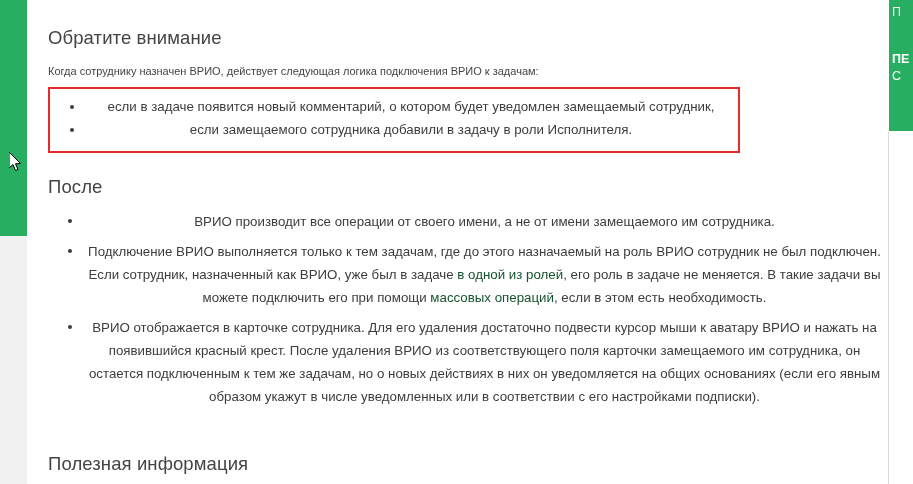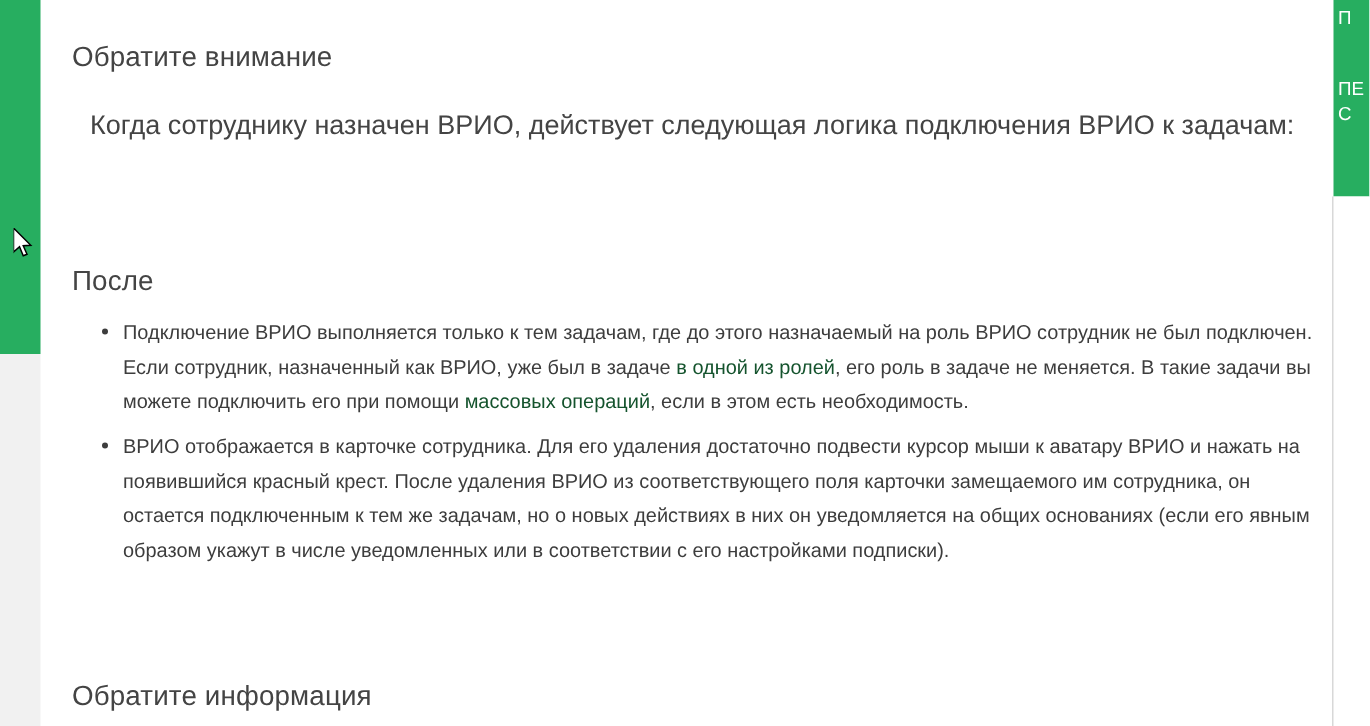--- a/index.html
+++ b/index.html
@@ -59,55 +59,56 @@
     color: #ffffff;
     font-size: 12.5px;
     line-height: 17px;
     padding-top: 4px;
     box-sizing: border-box;
     overflow: hidden;
     white-space: nowrap;
   }
   .right-text .rt-line { padding-left: 3px; }
   .rt-gap { height: 30px; }
-  .rt-bold { font-weight: normal; }
+  .rt-bold { font-weight: bold; }
 
   
   .right-divider {
     position: absolute;
     right: 24px;
     top: 131px;
     width: 1px;
     height: 353px;
     background: #d8d8d8;
   }
 
   
   .content {
     position: absolute;
     left: 48px;
     top: 0;
     width: 840px;
     height: 484px;
+    text-align: center;
   }
 
   h2.section-title {
     font-size: 18.5px;
     font-weight: normal;
     color: #444444;
     margin: 0;
     padding: 0;
     letter-spacing: 0.1px;
   }
 
   .lead {
-    font-size: 18px;
+    font-size: 11px;
     color: #444444;
     line-height: 20px;
-    margin: 12px;
+    margin: 0;
   }
 
   
   .redbox {
     border: 2px solid #e8292b;
     box-sizing: border-box;
     padding: 7px 0 9px 0;
     width: 692px;
   }
 
@@ -169,31 +170,40 @@
   <div class="rt-line rt-bold">ПЕ</div>
   <div class="rt-line">С</div>
 </div>
 
 <div class="content">
 
   <h2 class="section-title" style="position:absolute; left:0; top:27px;">Обратите внимание</h2>
 
   <p class="lead" style="position:absolute; left:0; top:61px;">Когда сотруднику назначен ВРИО, действует следующая логика подключения ВРИО к задачам:</p>
 
+  <div class="redbox" style="position:absolute; left:0; top:87px;">
+    <ul class="bullets">
+      <li>если в задаче появится новый комментарий, о котором будет уведомлен замещаемый сотрудник,</li>
+      <li>если замещаемого сотрудника добавили в задачу в роли Исполнителя.</li>
+    </ul>
+  </div>
 
   <h2 class="section-title" style="position:absolute; left:0; top:176px;">После</h2>
 
   <ul class="bullets wide" style="position:absolute; left:0; top:210px; width:805px;">
+    <li>
+      <span>ВРИО производит все операции от своего имени, а не от имени замещаемого им сотрудника.</span>
+    </li>
     <li>
       <span>Подключение ВРИО выполняется только к тем задачам, где до этого назначаемый на роль ВРИО сотрудник не был подключен. Если сотрудник, назначенный как ВРИО, уже был в задаче </span><a class="inline-link" href="#">в одной из ролей</a><span>, его роль в задаче не меняется. В такие задачи вы можете подключить его при помощи </span><a class="inline-link" href="#">массовых операций</a><span>, если в этом есть необходимость.</span>
     </li>
     <li>
       <span>ВРИО отображается в карточке сотрудника. Для его удаления достаточно подвести курсор мыши к аватару ВРИО и нажать на появившийся красный крест. После удаления ВРИО из соответствующего поля карточки замещаемого им сотрудника, он остается подключенным к тем же задачам, но о новых действиях в них он уведомляется на общих основаниях (если его явным образом укажут в числе уведомленных или в соответствии с его настройками подписки).</span>
     </li>
   </ul>
 
-  <h2 class="section-title" style="position:absolute; left:0; top:453px;">Обратите информация</h2>
+  <h2 class="section-title" style="position:absolute; left:0; top:453px;">Полезная информация</h2>
 
 </div>
 
 <svg class="cursor" viewBox="0 0 14 20">
   <polygon points="0,0 0,16 4,12.5 6.5,18.5 9,17.5 6.5,11.8 11.5,11.5" fill="#ffffff" stroke="#000000" stroke-width="1"></polygon>
 </svg>
 
 </body></html>

